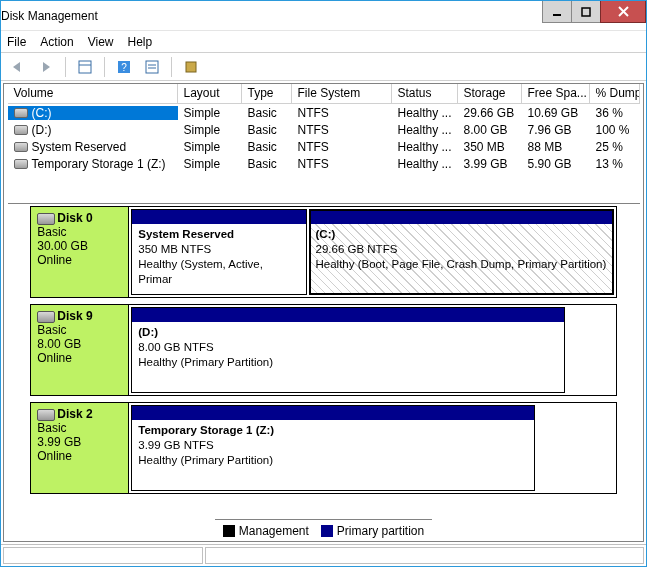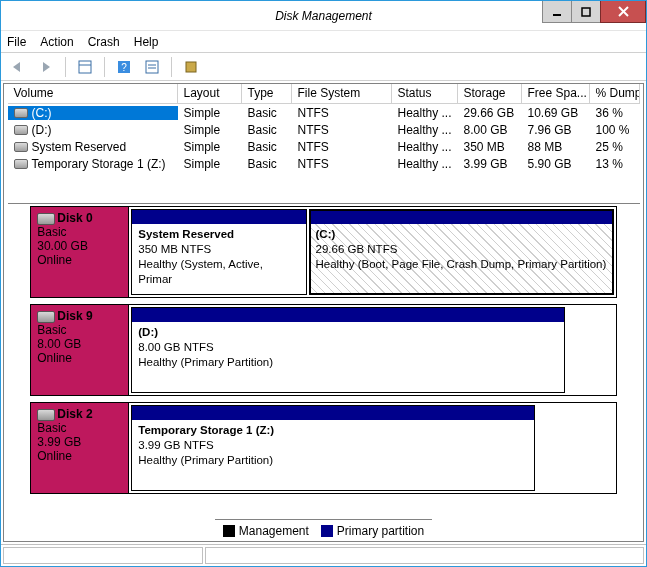--- a/index.html
+++ b/index.html
@@ -23,24 +23,23 @@
   .titlebar {
     height: 30px;
     background: linear-gradient(#fff, #fff);
     border-bottom: 1px solid #e5e5e5;
     display: flex;
     align-items: center;
     position: relative;
   }
   .titlebar .title {
     flex: 1;
-    text-align: center;
+    text-align: left;
     font-size: 12px;
     color: #000;
-    font-style: italic;
   }
   .win-buttons {
     position: absolute;
     right: 0;
     top: 0;
     display: flex;
     height: 22px;
   }
   .win-btn {
     width: 30px;
@@ -160,21 +159,21 @@
   .disk-row {
     display: flex;
     border: 1px solid #000;
     margin-bottom: 6px;
     min-height: 92px;
   }
   .disk-info {
     width: 98px;
     padding: 4px 6px;
     border-right: 1px solid #000;
-    background: #be185d;
+    background: #bef264;
   }
   .disk-info .d-icon {
     display: inline-block;
     width: 18px;
     height: 12px;
     background: linear-gradient(#d8d8d8,#999);
     border: 1px solid #555;
     border-radius: 2px;
     margin-right: 2px;
     vertical-align: middle;
@@ -266,21 +265,21 @@
             <line x1="1" y1="1" x2="10" y2="10" stroke="#fff" stroke-width="2"></line>
             <line x1="10" y1="1" x2="1" y2="10" stroke="#fff" stroke-width="2"></line>
           </svg>
       </div>
     </div>
   </div>
 
   <div class="menubar">
     <span>File</span>
     <span>Action</span>
-    <span>Crash</span>
+    <span>View</span>
     <span>Help</span>
   </div>
 
   <div class="toolbar">
     <div class="tool-btn">
       <svg width="16" height="14">
           <polygon points="10,2 10,12 3,7" fill="#9aa6b2"></polygon>
         </svg>
     </div>
     <div class="tool-btn">

